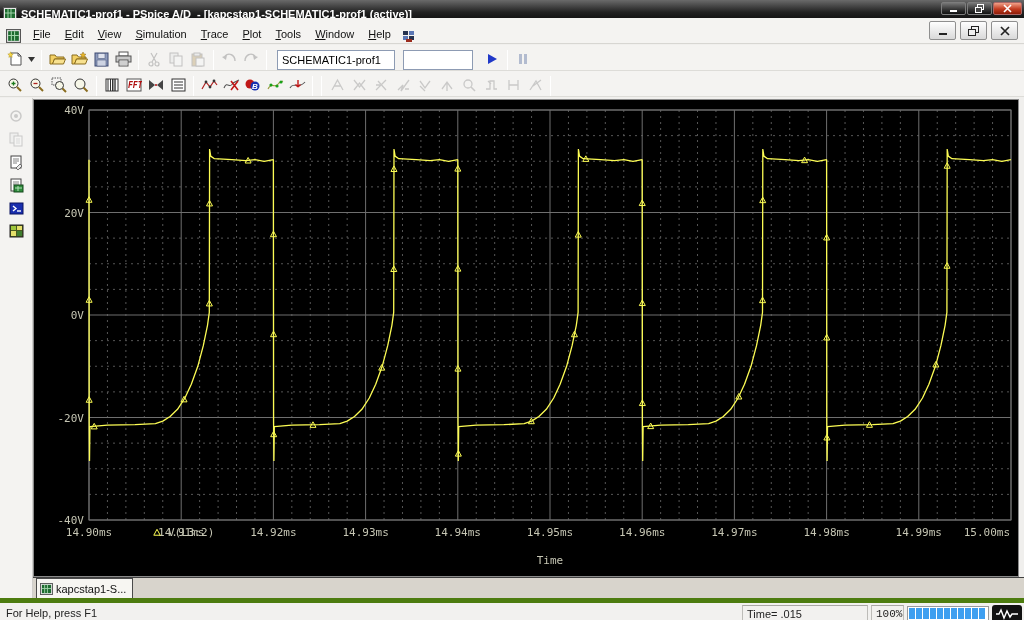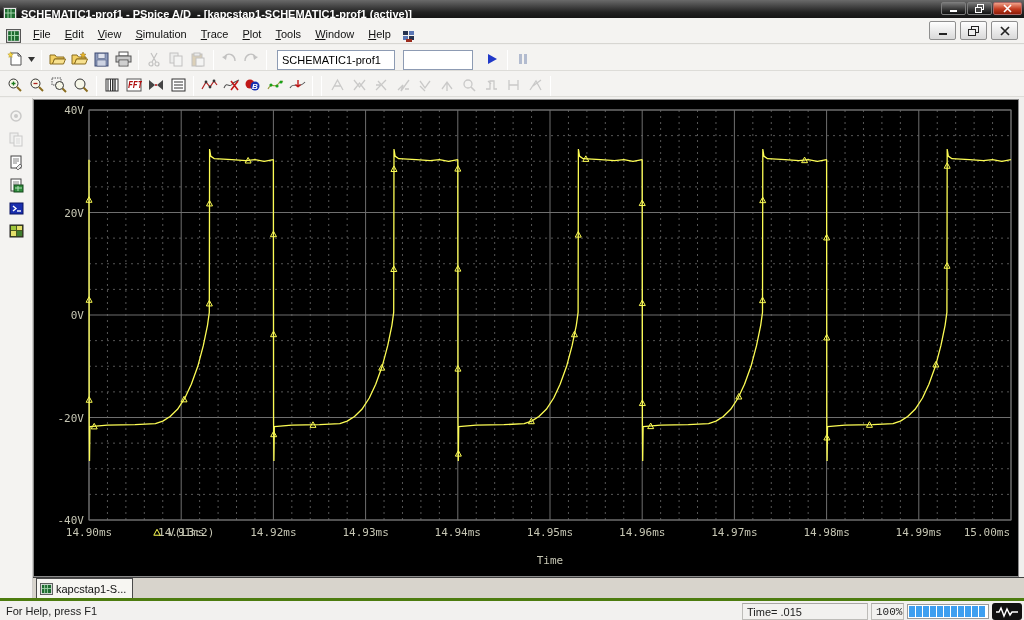--- a/index.html
+++ b/index.html
@@ -49,21 +49,21 @@
     border:1px solid #8a8a8a; }
 
   
   .tabbar { position:absolute; left:33px; top:577px; width:991px; height:21px; background:#d8d4cc;
     border-top:1px solid #404040; display:flex; align-items:flex-end; }
   .doctab { margin-left:3px; height:20px; background:#f7f6f2; border:1px solid #4a4a4a; border-bottom:none;
     display:flex; align-items:center; padding:0 6px 0 3px; gap:3px; font-size:11px; color:#111; }
 
   
   .statusbar { position:absolute; left:0; top:598px; width:1024px; height:22px; background:#f2f1ef;
-    border-top:3px solid #4d7c0f; font-size:11px; color:#222; }
+    border-top:5px solid #4d7c0f; font-size:11px; color:#222; }
   .pane { position:absolute; top:2px; height:17px; border:1px solid #bdbcb8; border-top-color:#a8a7a3;
     background:#f2f1ef; padding:2px 4px 0 4px; white-space:pre; }
   .pane.noborder { border:none; }
   .progress { position:absolute; left:907px; top:3px; width:82px; height:15px; border:1px solid #9a9a9a;
     background:#fff; display:flex; gap:1px; padding:1px; }
   .pblock { width:6px; height:11px; background:#3e9ff0; }
   .waveicon { position:absolute; right:2px; top:2px; width:30px; height:17px; background:#111;
     border-radius:3px; display:flex; align-items:center; justify-content:center; }
 </style>
 </head>

